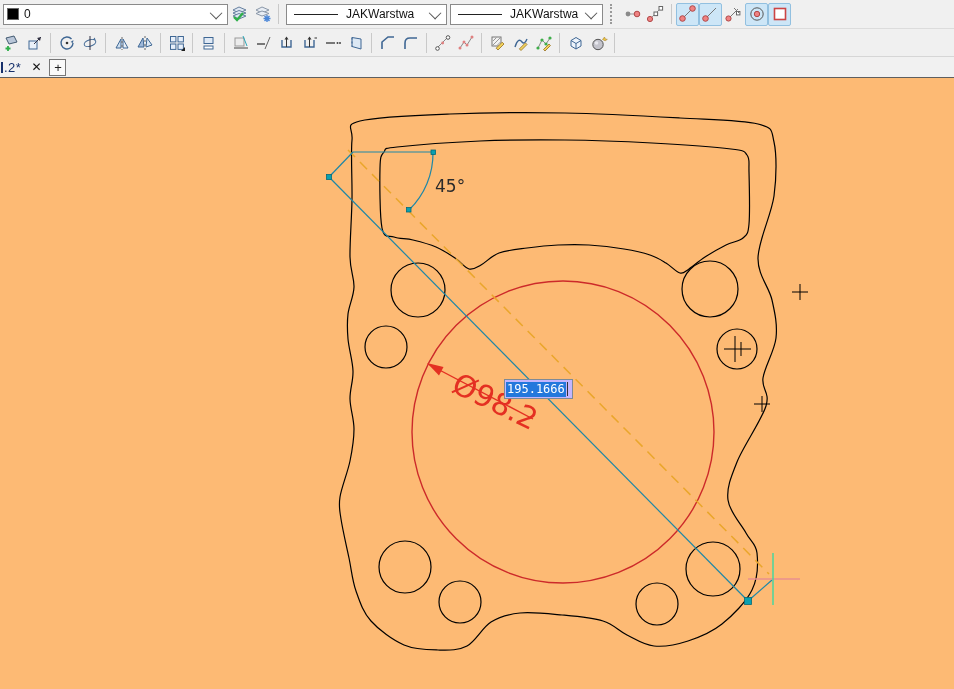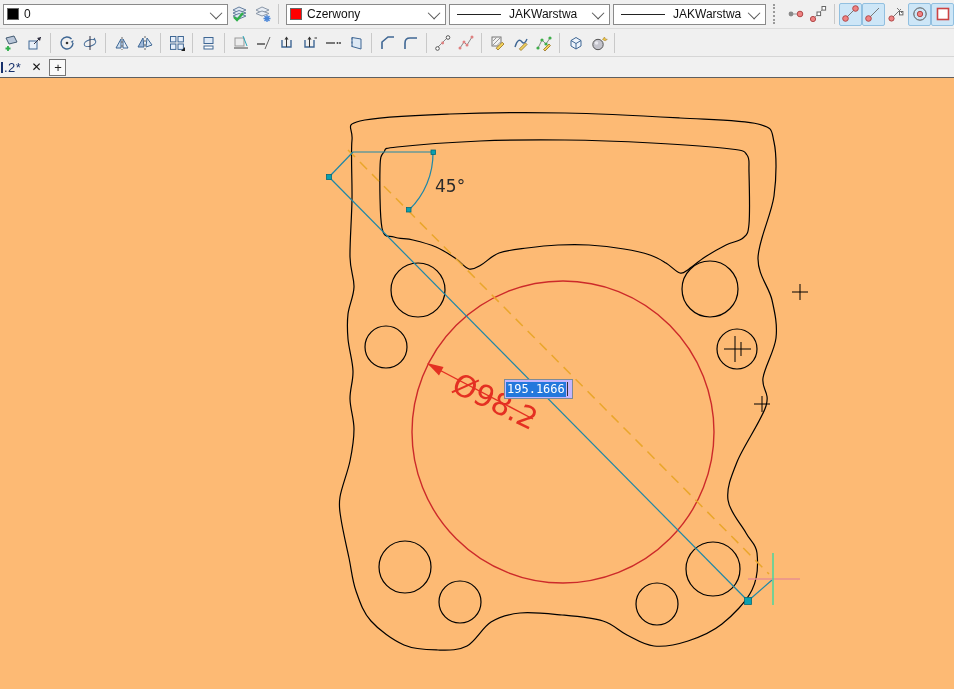--- a/index.html
+++ b/index.html
@@ -59,25 +59,20 @@
         </svg>
     </button>
     <button class="tbtn">
       <svg width="20" height="20">
           <path d="M3 6 L9 3 L16 6 L9 9 Z" fill="#e8edf4" stroke="#8a97a8"></path>
           <path d="M3 9.5 L9 7 L16 9.5 L9 12 Z" fill="#e8edf4" stroke="#8a97a8"></path>
           <path d="M14 11 v7 M10.5 14.5 h7 M11.5 12 l5 5 M16.5 12 l-5 5" stroke="#4a86d8" stroke-width="1.4"></path>
         </svg>
     </button>
     <div class="vsep"></div>
-    <div class="combo" style="width:160px">
-      <span class="swatch sw-red"></span>
-      <span class="grow">Czerwony</span>
-      <span class="chev"></span>
-    </div>
     <div class="combo" style="width:161px">
       <span class="lineglyph"></span>
       <span class="grow">JAKWarstwa</span>
       <span class="chev"></span>
     </div>
     <div class="combo" style="width:153px">
       <span class="lineglyph"></span>
       <span class="grow">JAKWarstwa</span>
       <span class="chev"></span>
     </div>

